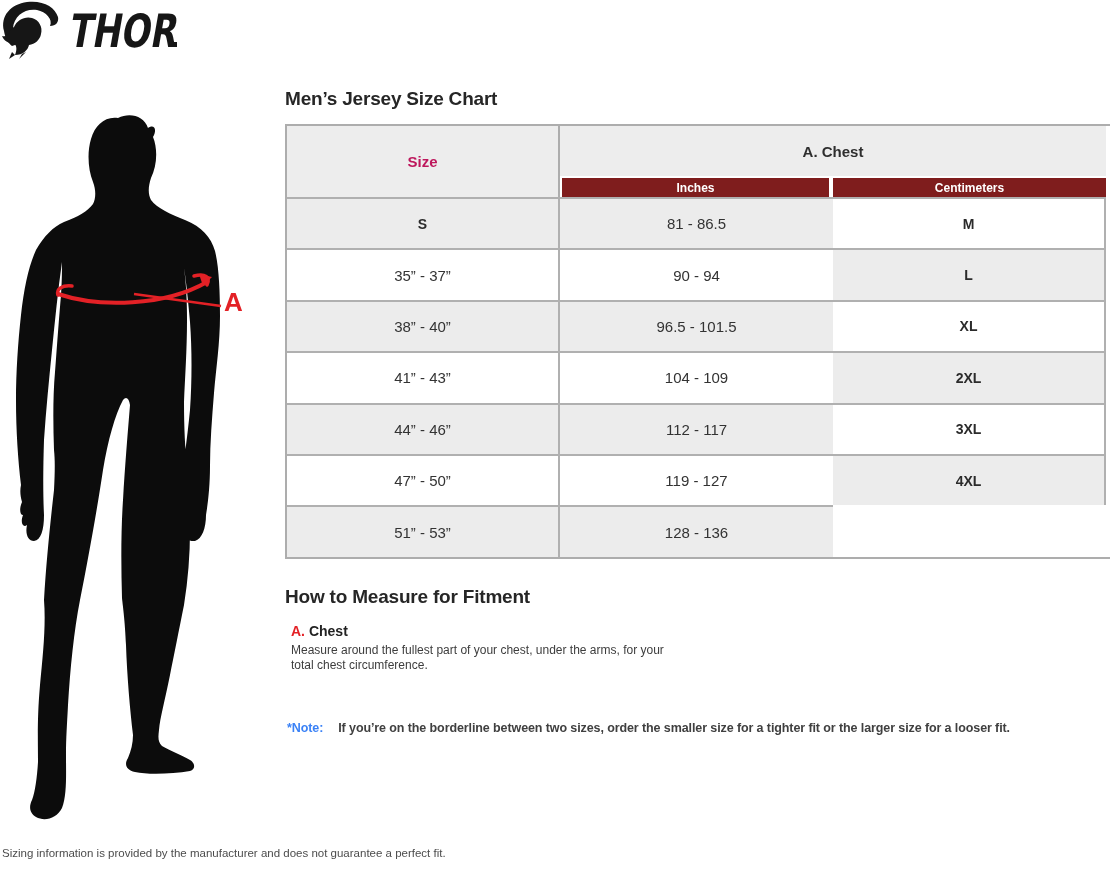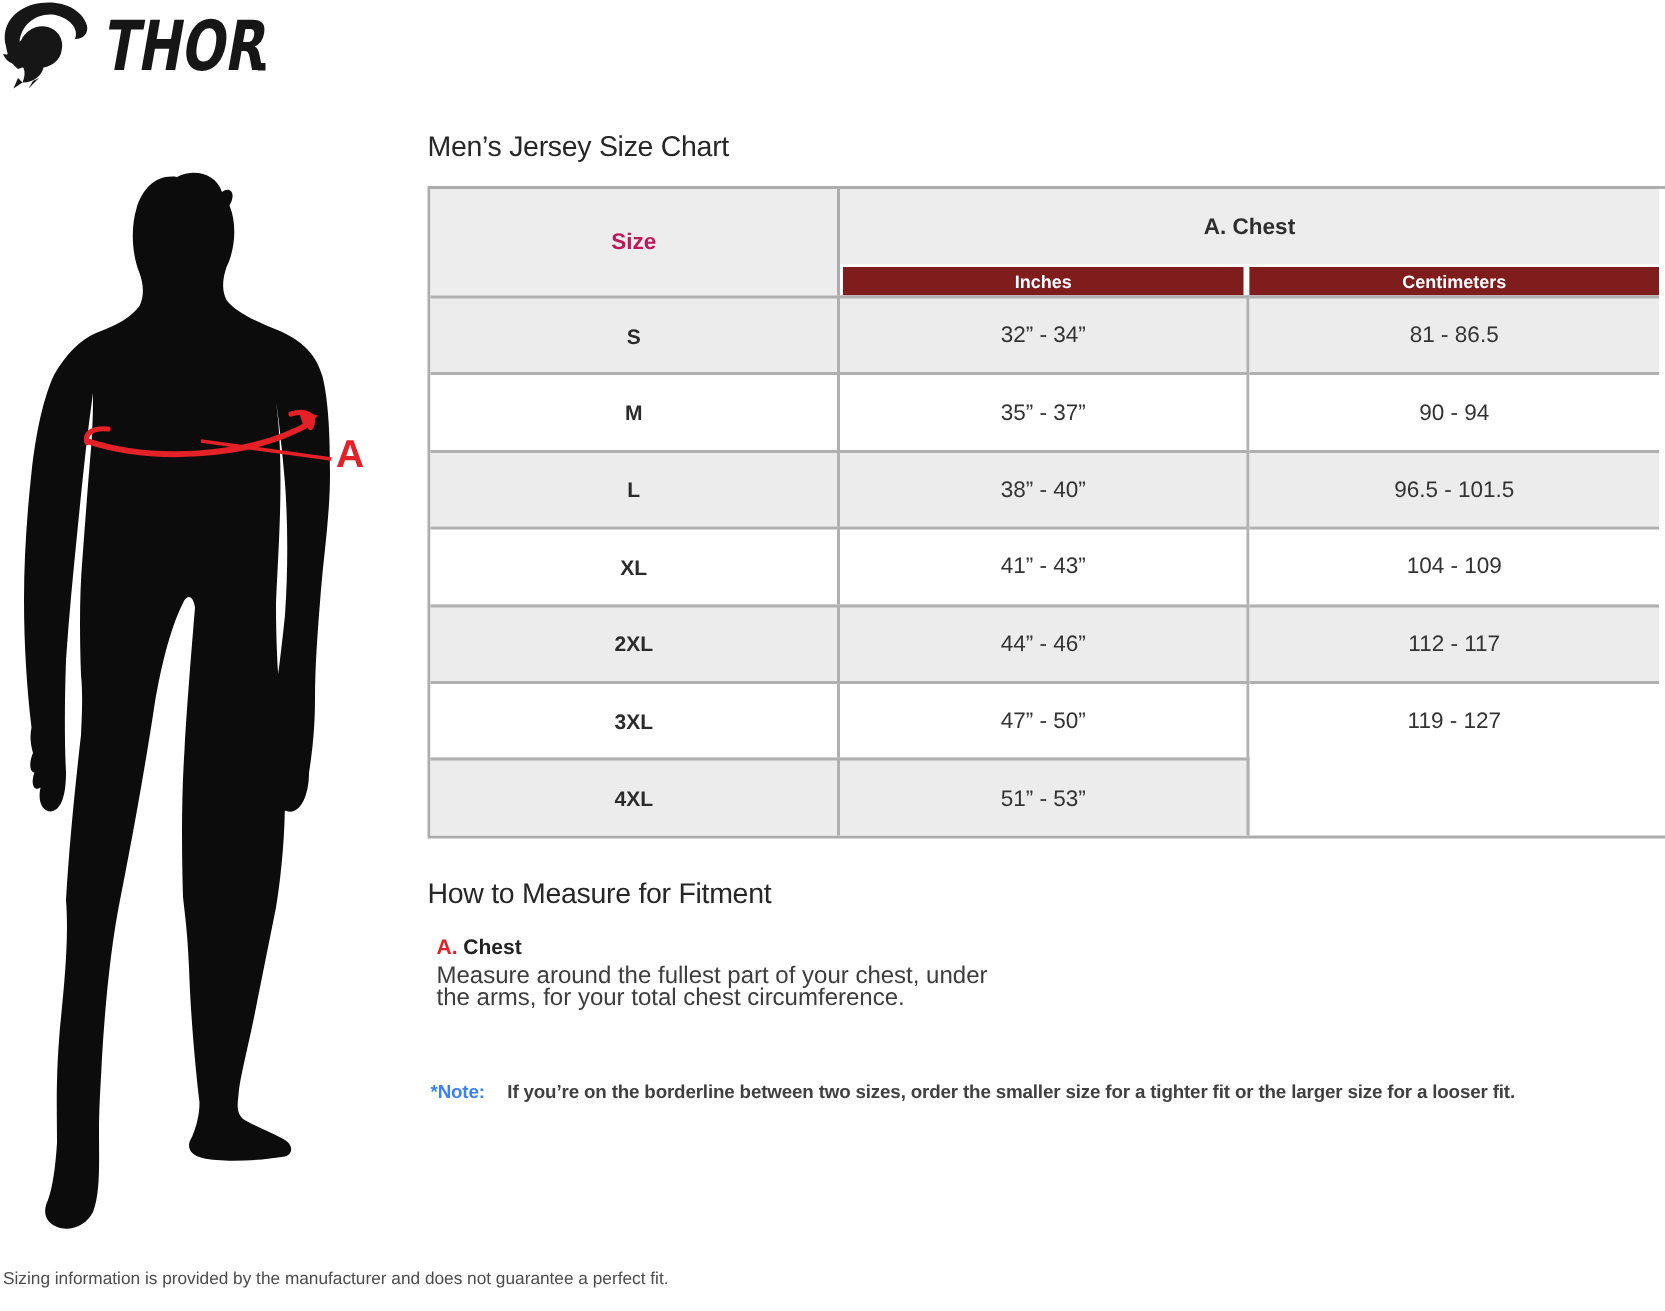--- a/index.html
+++ b/index.html
@@ -6,21 +6,21 @@
   body{position:relative;width:1110px;height:874px;overflow:hidden;
        font-family:"Liberation Sans","DejaVu Sans",sans-serif;color:#2a2a2a;}
 
   
   .logo{position:absolute;left:0;top:0;width:200px;height:60px;}
 
   
   .figure{position:absolute;left:0;top:110px;width:260px;height:712px;}
 
   
-  .h1{position:absolute;font-size:19px;font-weight:normal;color:#262626;
+  .h1{position:absolute;font-size:19px;font-weight:bold;color:#262626;
       letter-spacing:-0.2px;white-space:nowrap;}
   .title{left:285px;top:88px;}
   .measure-heading{left:285px;top:586px;}
 
   
   .size-table{position:absolute;left:285px;top:124px;width:823px;
       border:2px solid #adadad;background:#ffffff;
       display:grid;grid-template-columns:273px 273px 273px;
       grid-template-rows:52px 19px repeat(7,51.4px);}
   .cell{display:flex;align-items:center;justify-content:center;
@@ -34,21 +34,21 @@
   .bar-right{grid-row:2;grid-column:3;}
   .td{border-top:2px solid #b0b0b0;font-size:15px;color:#333333;}
   .td.c1,.td.c2{border-right:2px solid #b0b0b0;}
   .td.size-label{font-weight:bold;font-size:14px;color:#2b2b2b;}
   .td.alt{background:#ececec;}
 
   
   .measure-item{position:absolute;left:291px;top:623px;width:392px;}
   .measure-item .item-head{font-size:14px;font-weight:bold;color:#222222;}
   .measure-item .letter{color:#e32126;}
-  .measure-item .desc{margin-top:4px;font-size:16px;line-height:15px;color:#3d3d3d;}
+  .measure-item .desc{margin-top:4px;font-size:12px;line-height:15px;color:#3d3d3d;}
 
   
   .note{position:absolute;left:287px;top:721px;display:flex;white-space:nowrap;
       font-size:12.5px;font-weight:bold;letter-spacing:-0.1px;}
   .note .note-label{color:#3b82f6;margin-right:15px;}
   .note .note-text{color:#404040;}
 
   
   .footer{position:absolute;left:2px;top:846px;font-size:11.5px;
       line-height:14px;color:#4c4c4c;text-align:right;}
@@ -132,21 +132,20 @@
 
 <div class="h1 title">Men’s Jersey Size Chart</div>
 
 <div class="size-table">
   <div class="cell head-size">Size</div>
   <div class="cell head-chest">A. Chest</div>
   <div class="cell bar bar-left">Inches</div>
   <div class="cell bar bar-right">Centimeters</div>
 
   <div class="cell td c1 alt size-label">S</div>
-  <div class="cell td c2 alt">32” - 34”</div>
   <div class="cell td c3 alt">81 - 86.5</div>
 
   <div class="cell td c1 size-label">M</div>
   <div class="cell td c2">35” - 37”</div>
   <div class="cell td c3">90 - 94</div>
 
   <div class="cell td c1 alt size-label">L</div>
   <div class="cell td c2 alt">38” - 40”</div>
   <div class="cell td c3 alt">96.5 - 101.5</div>
 
@@ -157,20 +156,21 @@
   <div class="cell td c1 alt size-label">2XL</div>
   <div class="cell td c2 alt">44” - 46”</div>
   <div class="cell td c3 alt">112 - 117</div>
 
   <div class="cell td c1 size-label">3XL</div>
   <div class="cell td c2">47” - 50”</div>
   <div class="cell td c3">119 - 127</div>
 
   <div class="cell td c1 alt size-label">4XL</div>
   <div class="cell td c2 alt">51” - 53”</div>
+  <div class="cell td c3 alt">128 - 136</div>
 </div>
 
 <div class="h1 measure-heading">How to Measure for Fitment</div>
 
 <div class="measure-item">
   <div class="item-head">
     <span class="letter">A.</span>
     <span>Chest</span>
   </div>
   <div class="desc">Measure around the fullest part of your chest, under the arms, for your total chest circumference.</div>

